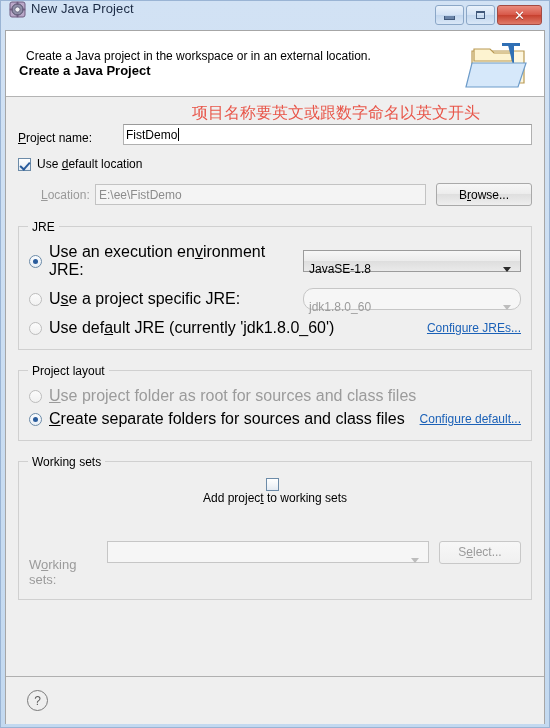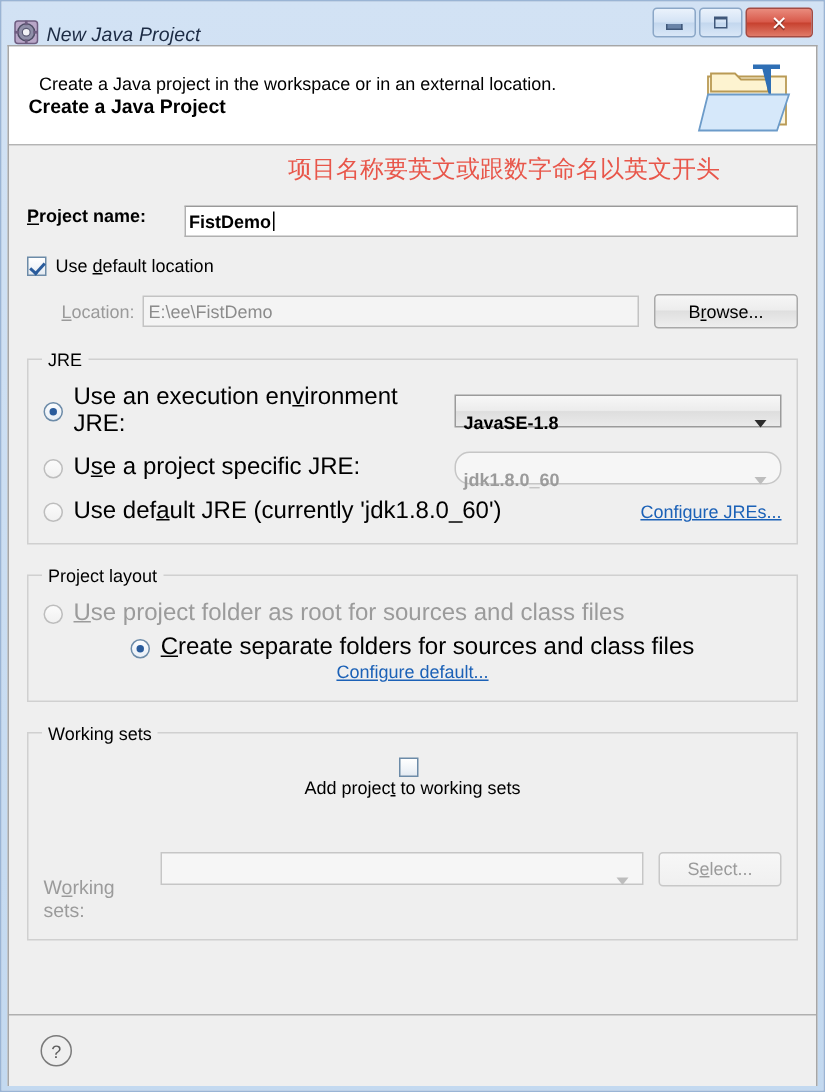--- a/index.html
+++ b/index.html
@@ -24,23 +24,22 @@
     border: 1px solid #9ab4d4;
     padding: 0 4px 4px 4px;
     overflow: hidden;
   }
 
   
   #titlebar {
     position: relative;
     height: 29px;
     display: flex;
-    align-items: flex-end;
+    align-items: flex-start;
     padding-left: 4px;
-    font-style: italic;
   }
   #title-icon {
     width: 17px;
     height: 17px;
     margin-right: 5px;
     flex: 0 0 auto;
   }
   #title-text {
     font-size: 13px;
     color: #1c2b44;
@@ -149,24 +148,23 @@
     font-family: "DejaVu Sans", sans-serif;
     z-index: 30;
     pointer-events: none;
     white-space: normal;
   }
 
   
   #projname-row {
     position: relative;
     display: flex;
-    align-items: flex-start;
-    padding-top: 40px;
+    align-items: flex-end;
+    padding-top: 27px;
     z-index: 5;
-    font-weight: bold;
   }
   #projname-label {
     width: 105px;
     flex: 0 0 auto;
     font-size: 12px;
   }
   #projname-input {
     flex: 1 1 auto;
     height: 21px;
     box-sizing: border-box;
@@ -311,21 +309,20 @@
   
   .combo {
     box-sizing: border-box;
     height: 22px;
     border: 1px solid #9b9b9b;
     background: linear-gradient(to bottom, #f7f7f7 0%, #ececec 48%, #dedede 52%, #eaeaea 100%);
     display: flex;
     align-items: center;
     padding: 16px 0 0 5px;
     font-size: 12px;
-    font-weight: bold;
   }
   .combo .combo-text { flex: 1 1 auto; }
   .combo .arrow {
     width: 0; height: 0;
     border-left: 4px solid transparent;
     border-right: 4px solid transparent;
     border-top: 5px solid #2b2b2b;
     margin-right: 9px;
   }
   .combo.disabled {
@@ -530,21 +527,21 @@
       <div class="group">
         <span class="group-title">Project layout</span>
 
         <div class="layout-line">
           <span class="left">
             <span class="radio off"></span>
             <span class="radio-label dim"><span class="underline">U</span>se project folder as root for sources and class files</span>
           </span>
         </div>
 
-        <div class="layout-line" style="margin-bottom:0;flex-direction:column;">
+        <div class="layout-line" style="margin-bottom:0;">
           <span class="left">
             <span class="radio checked"></span>
             <span class="radio-label"><span class="underline">C</span>reate separate folders for sources and class files</span>
           </span>
           <span class="link">Configure default...</span>
         </div>
       </div>
 
       <div class="group">
         <span class="group-title">Working sets</span>

